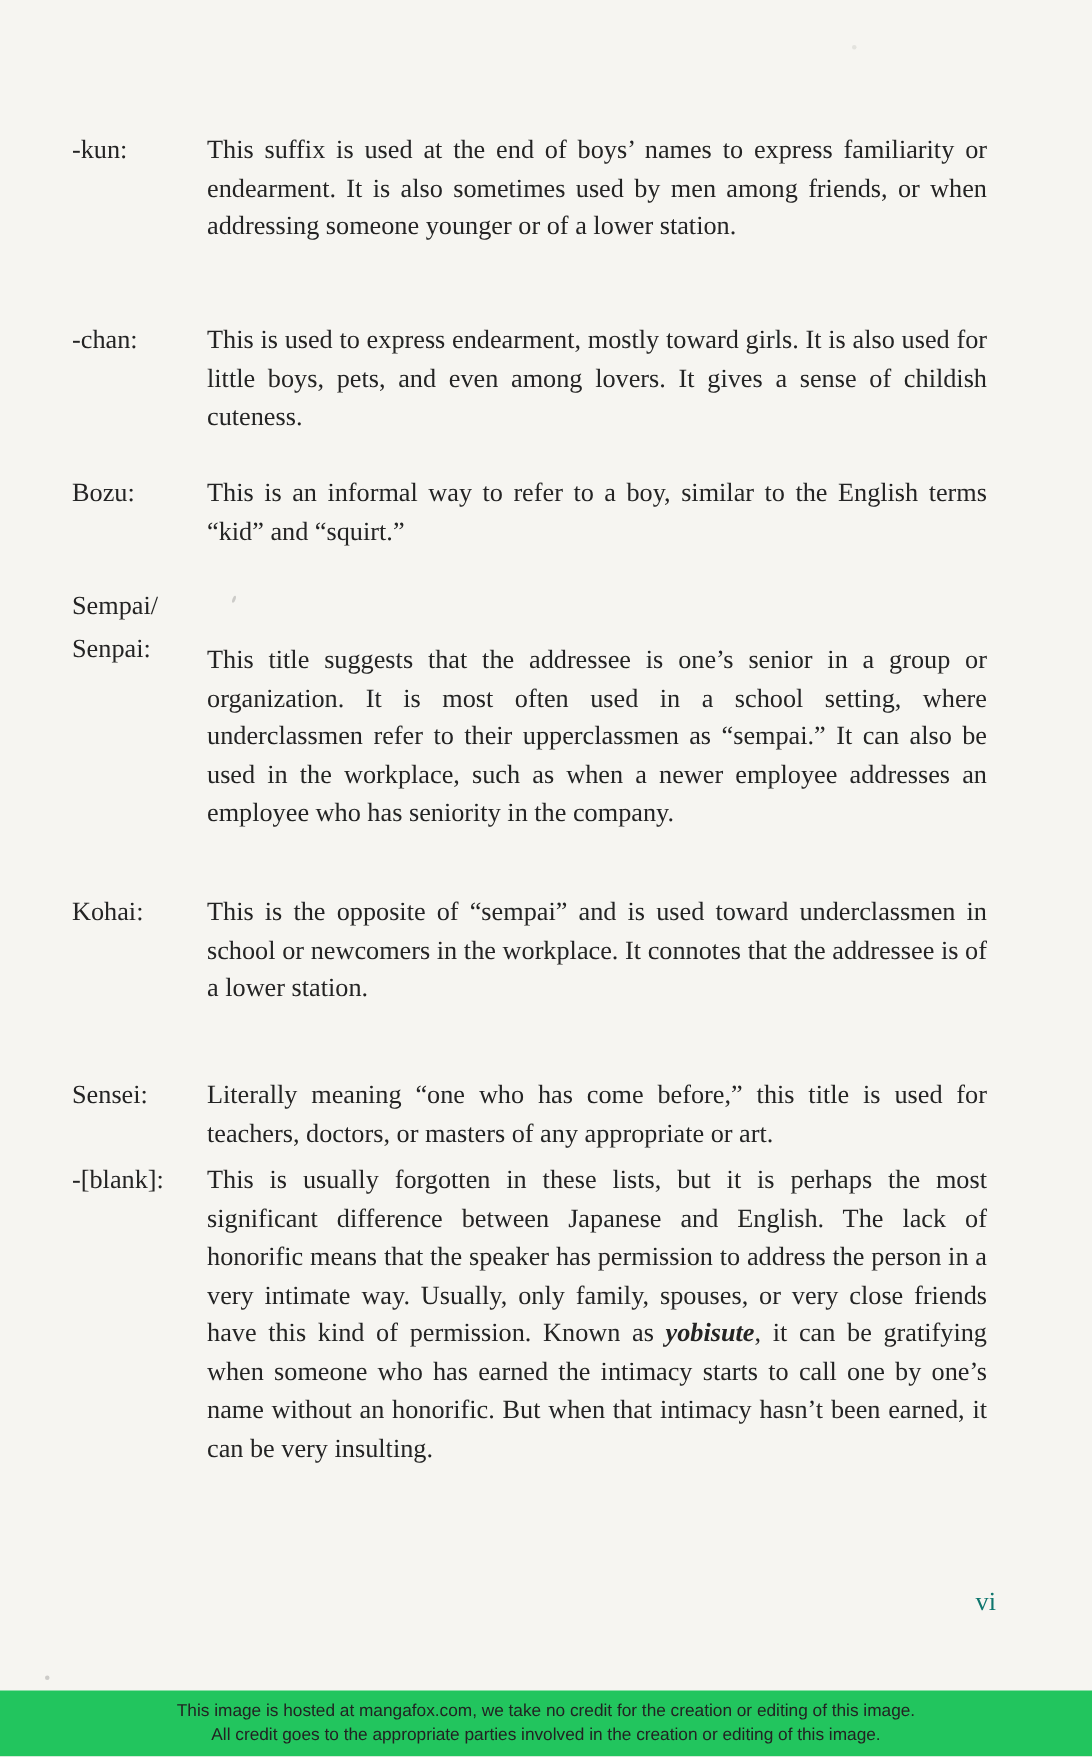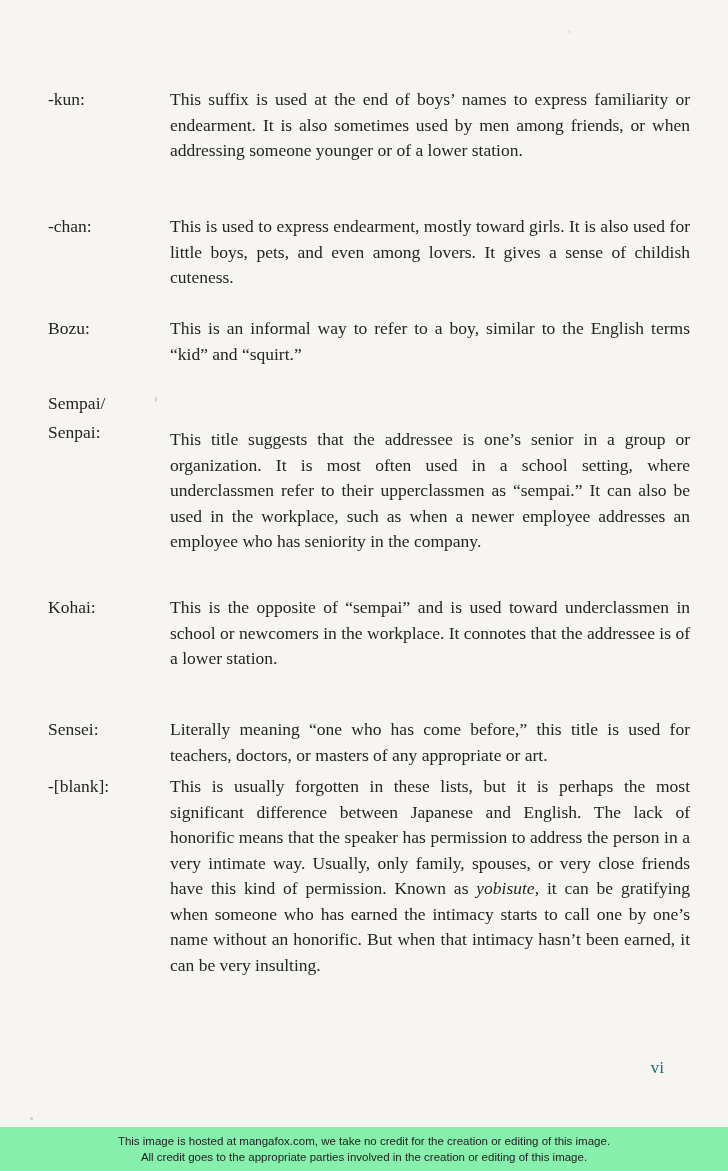--- a/index.html
+++ b/index.html
@@ -27,37 +27,36 @@
   }
   .speck.s1 { left: 155px; top: 397px; width: 2px; height: 5px; transform: rotate(20deg); }
   .speck.s2 { left: 30px;  top: 1117px; }
   .speck.s3 { left: 568px; top: 30px; opacity: 0.2; }
 
   .entry {
     position: absolute;
     left: 48px;
     display: flex;
     align-items: flex-start;
-    gap: 32px;
   }
   .term {
     flex: none;
     width: 90px;
     font-size: 17.5px;
     line-height: 25.5px;
     white-space: pre-line;
   }
   .def {
     flex: none;
     width: 520px;
     font-size: 17.5px;
     line-height: 25.5px;
     text-align: justify;
   }
-  .def em { font-style: italic; }
+  .def em { font-style: italic; font-weight: bold; }
 
   .entry.e-kun    { top: 87px;  }
   .entry.e-chan   { top: 214px; }
   .entry.e-bozu   { top: 316px; }
   .entry.e-sempai { top: 389px; }
   .entry.e-sempai .term { line-height: 29px; }
   .entry.e-sempai .def  { margin-top: 38px; }
   .entry.e-kohai  { top: 595px; }
   .entry.e-sensei { top: 717px; }
   .entry.e-blank  { top: 774px; }
@@ -70,21 +69,21 @@
     line-height: 25.5px;
     color: #0f766e;
   }
 
   .footer-band {
     position: absolute;
     left: 0;
     top: 1127px;
     width: 728px;
     height: 44px;
-    background: #86efac;
+    background: #22c55e;
     text-align: center;
     font-family: "Liberation Sans", "DejaVu Sans", sans-serif;
     font-size: 11.5px;
     line-height: 16px;
     color: #222222;
     padding-top: 6px;
     box-sizing: border-box;
   }
   .footer-band .line { display: block; }
 </style>

